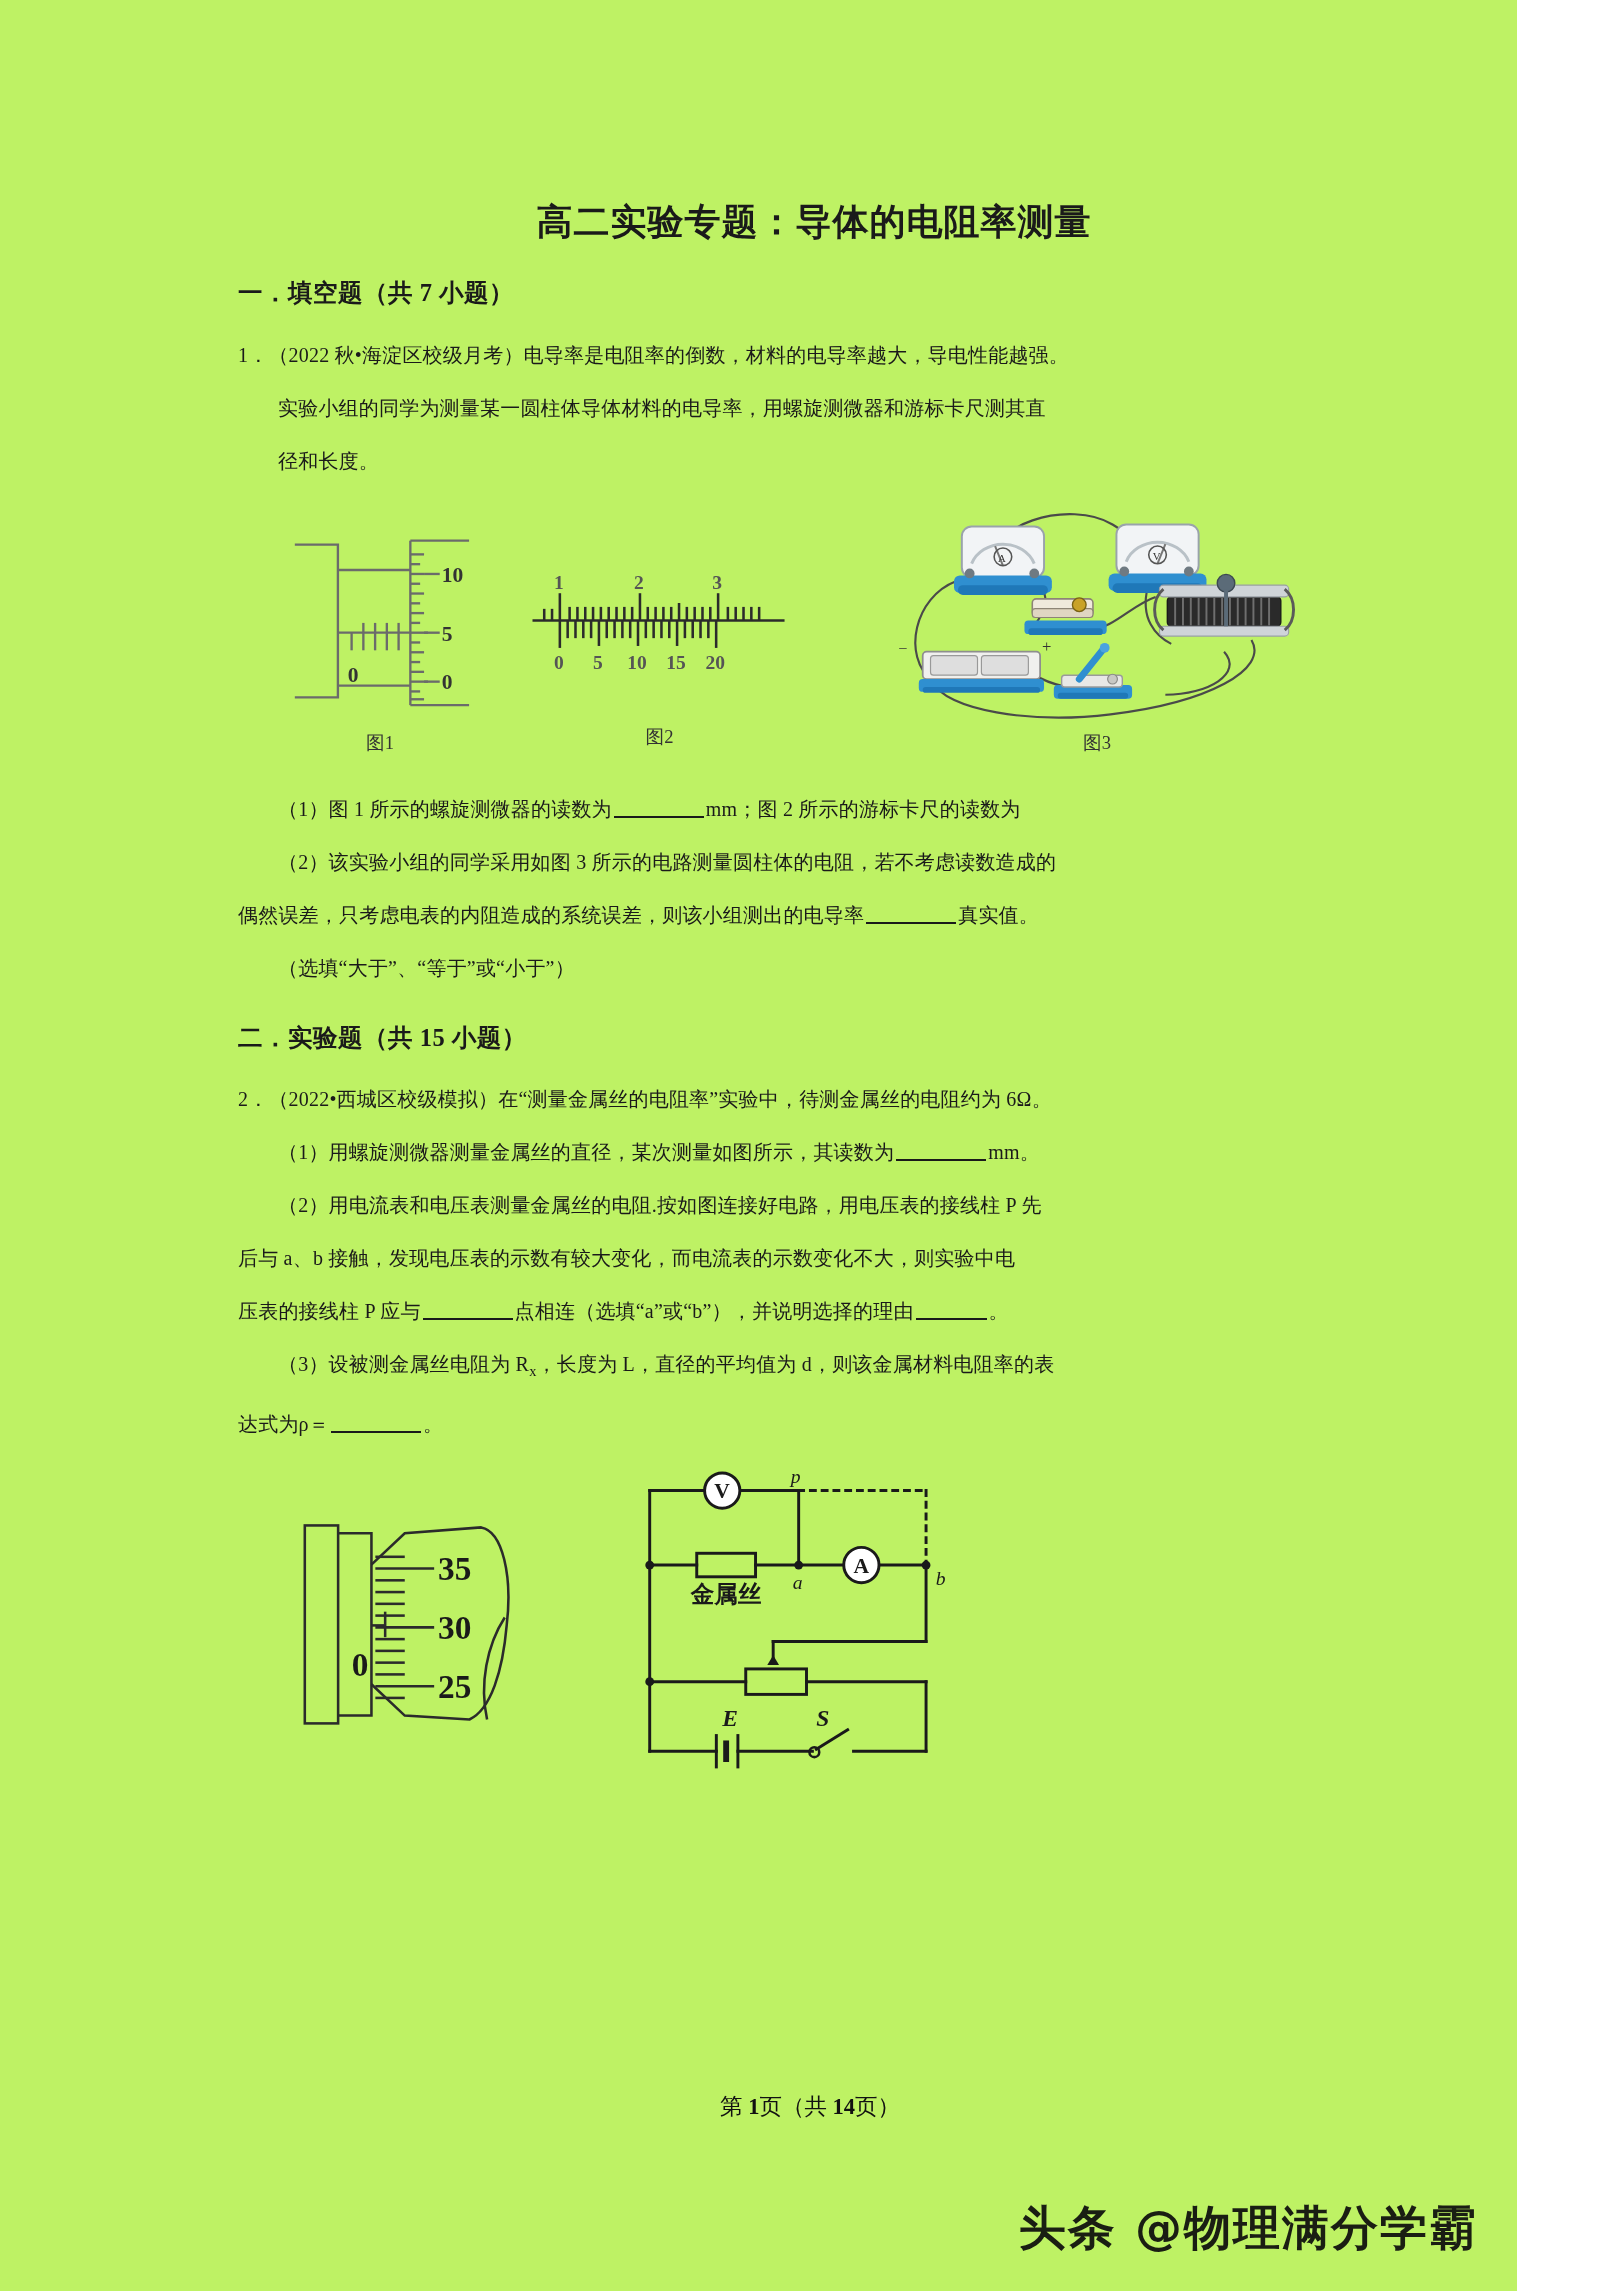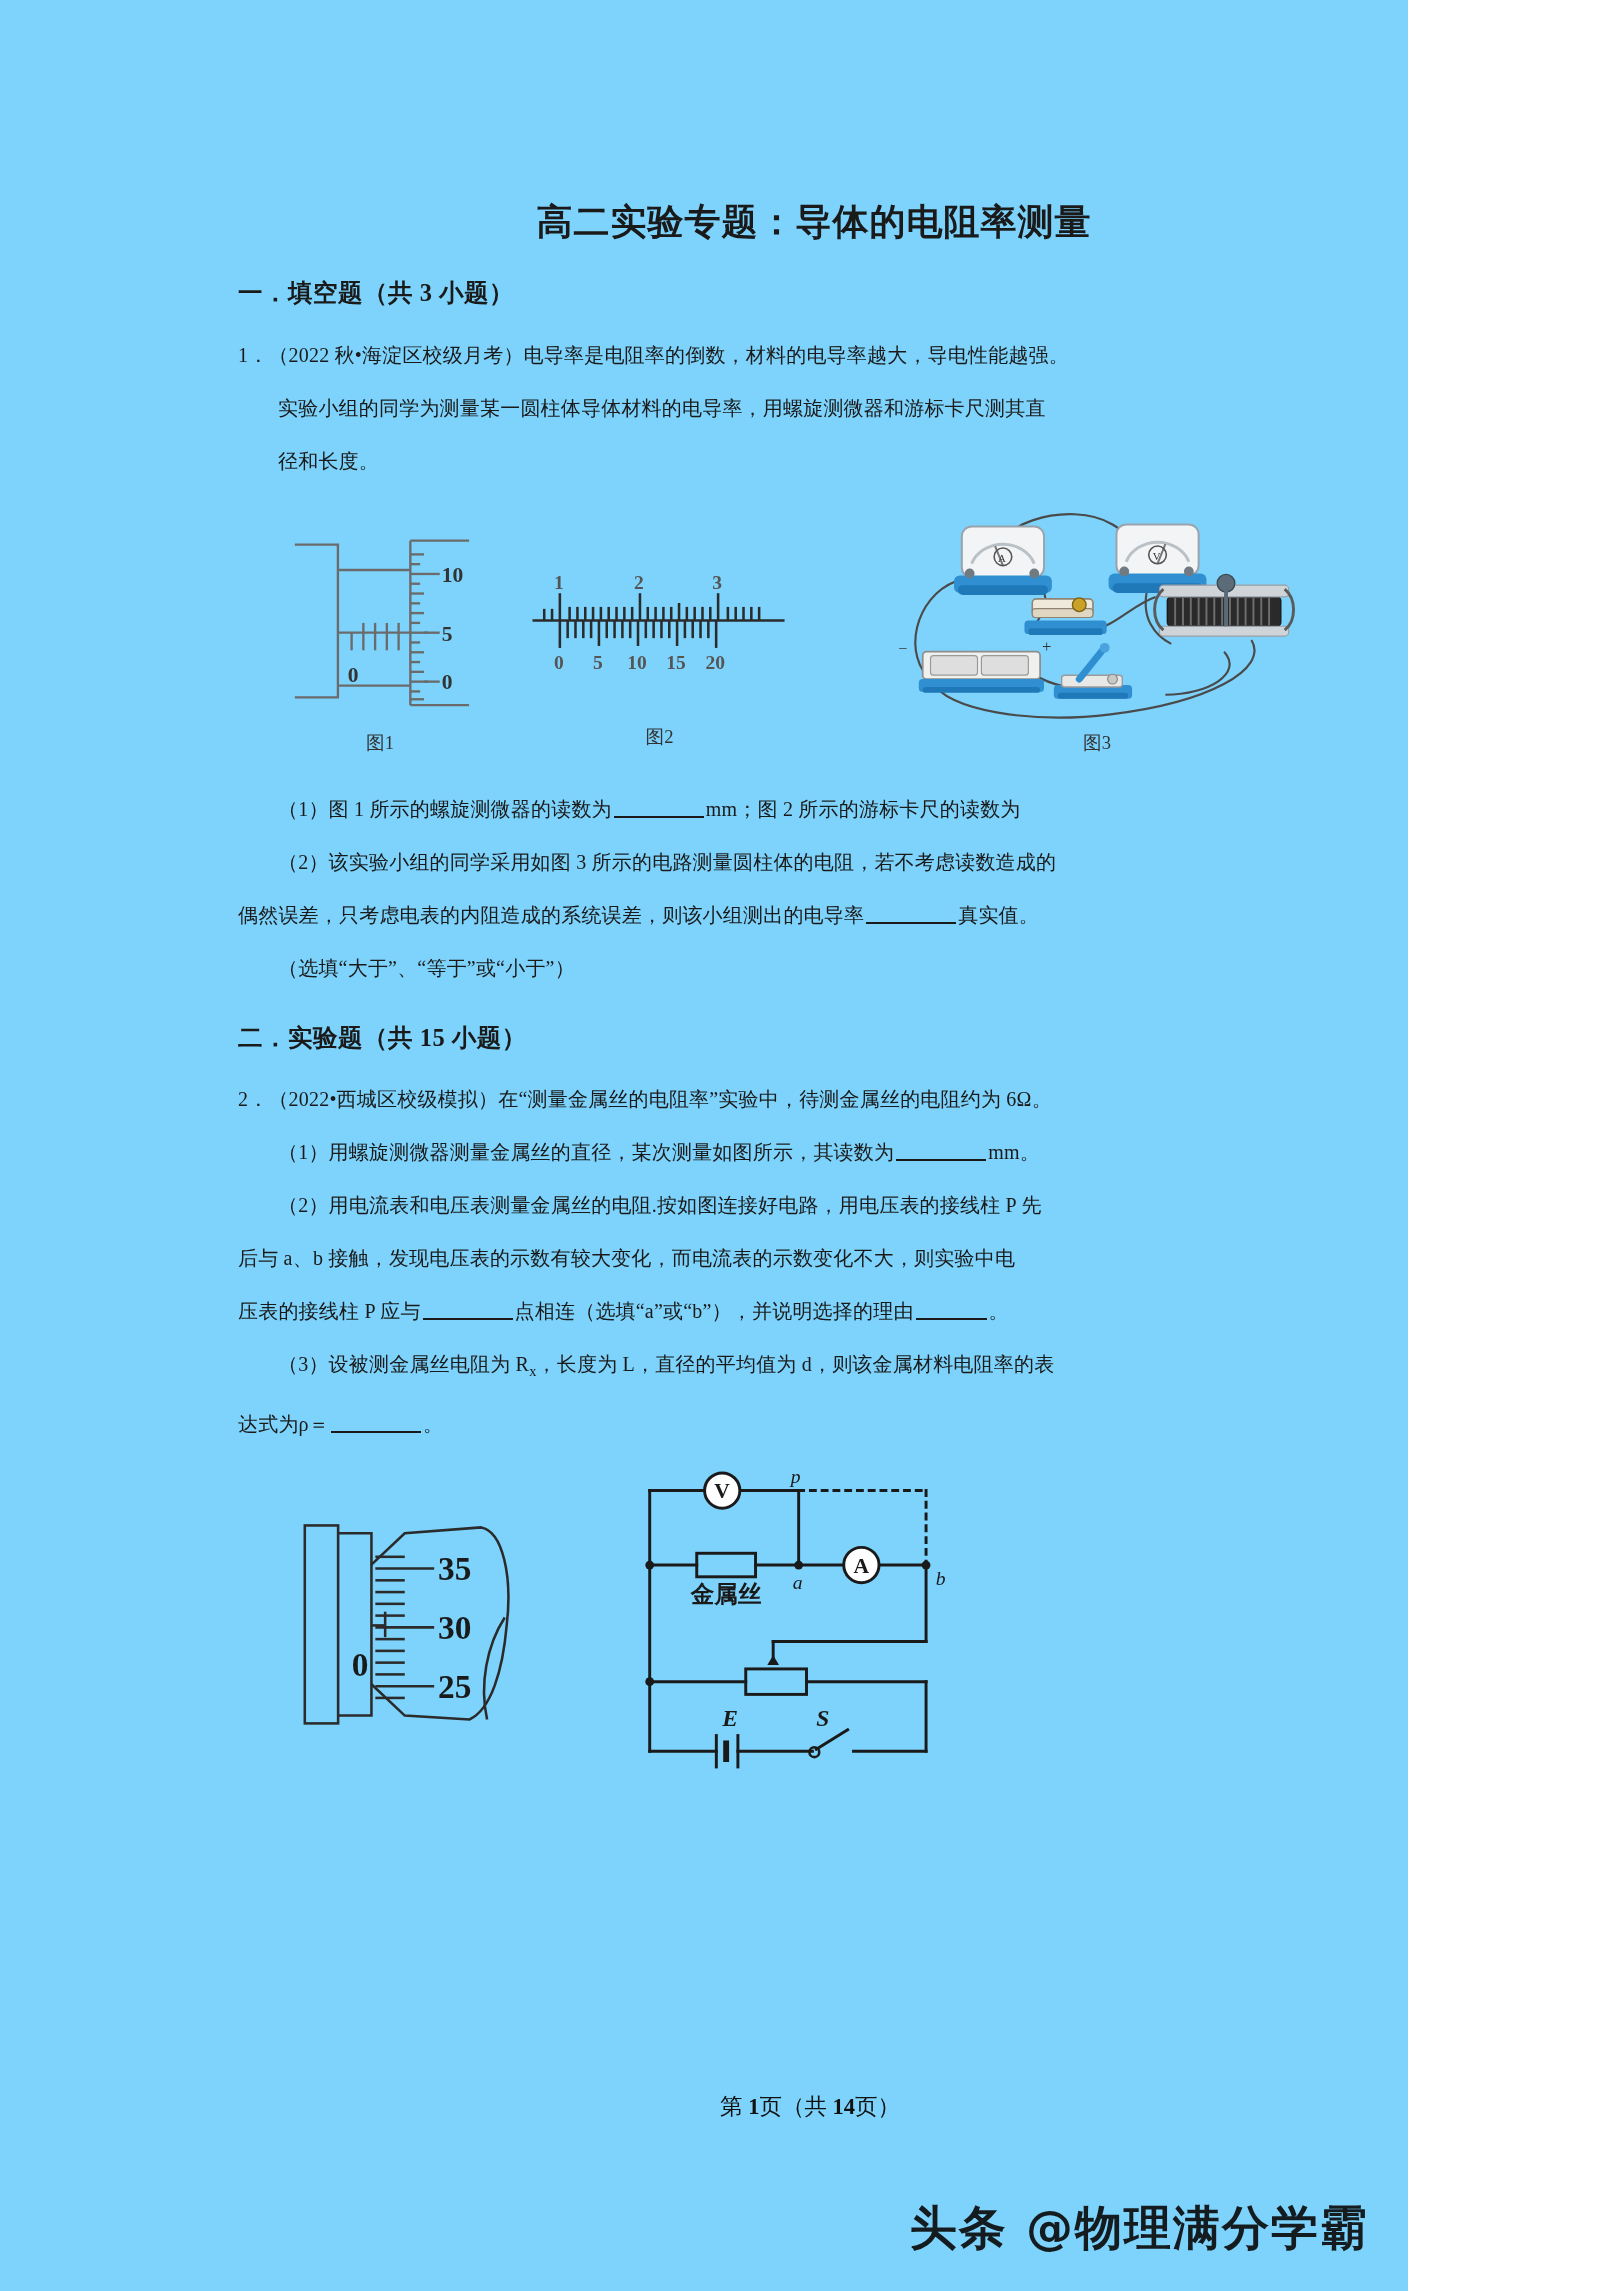--- a/index.html
+++ b/index.html
@@ -11,23 +11,23 @@
     width: 1620px;
     height: 2292px;
     position: relative;
     font-family: "Liberation Serif", "DejaVu Serif", serif;
     color: #1a1a1a;
     overflow: hidden;
   }
   .page {
     position: absolute;
     left: 0; top: 0;
-    width: 1408px;
+    width: 1517px;
     height: 2292px;
-    background: #7dd3fc;
+    background: #bef264;
   }
   .content {
     position: absolute;
     left: 238px;
     top: 147px;
     width: 1152px;
   }
 
   
   .doc-title {
@@ -120,21 +120,21 @@
 </style>
 </head>
 <body>
 
 <div class="page">
 
   <div class="content">
 
     <div class="doc-title">高二实验专题：导体的电阻率测量</div>
 
-    <div class="section-heading">一．填空题（共 3 小题）</div>
+    <div class="section-heading">一．填空题（共 7 小题）</div>
 
     <div class="q-block">
       <div class="q-line first">
         <span>1</span><span>．</span><span>（2022 秋•海淀区校级月考）</span><span>电导率是电阻率的倒数，材料的电导率越大，导电性能越强。</span>
       </div>
       <div class="q-line hang">实验小组的同学为测量某一圆柱体导体材料的电导率，用螺旋测微器和游标卡尺测其直</div>
       <div class="q-line hang">径和长度。</div>
     </div>
 
     <div class="figrow">

